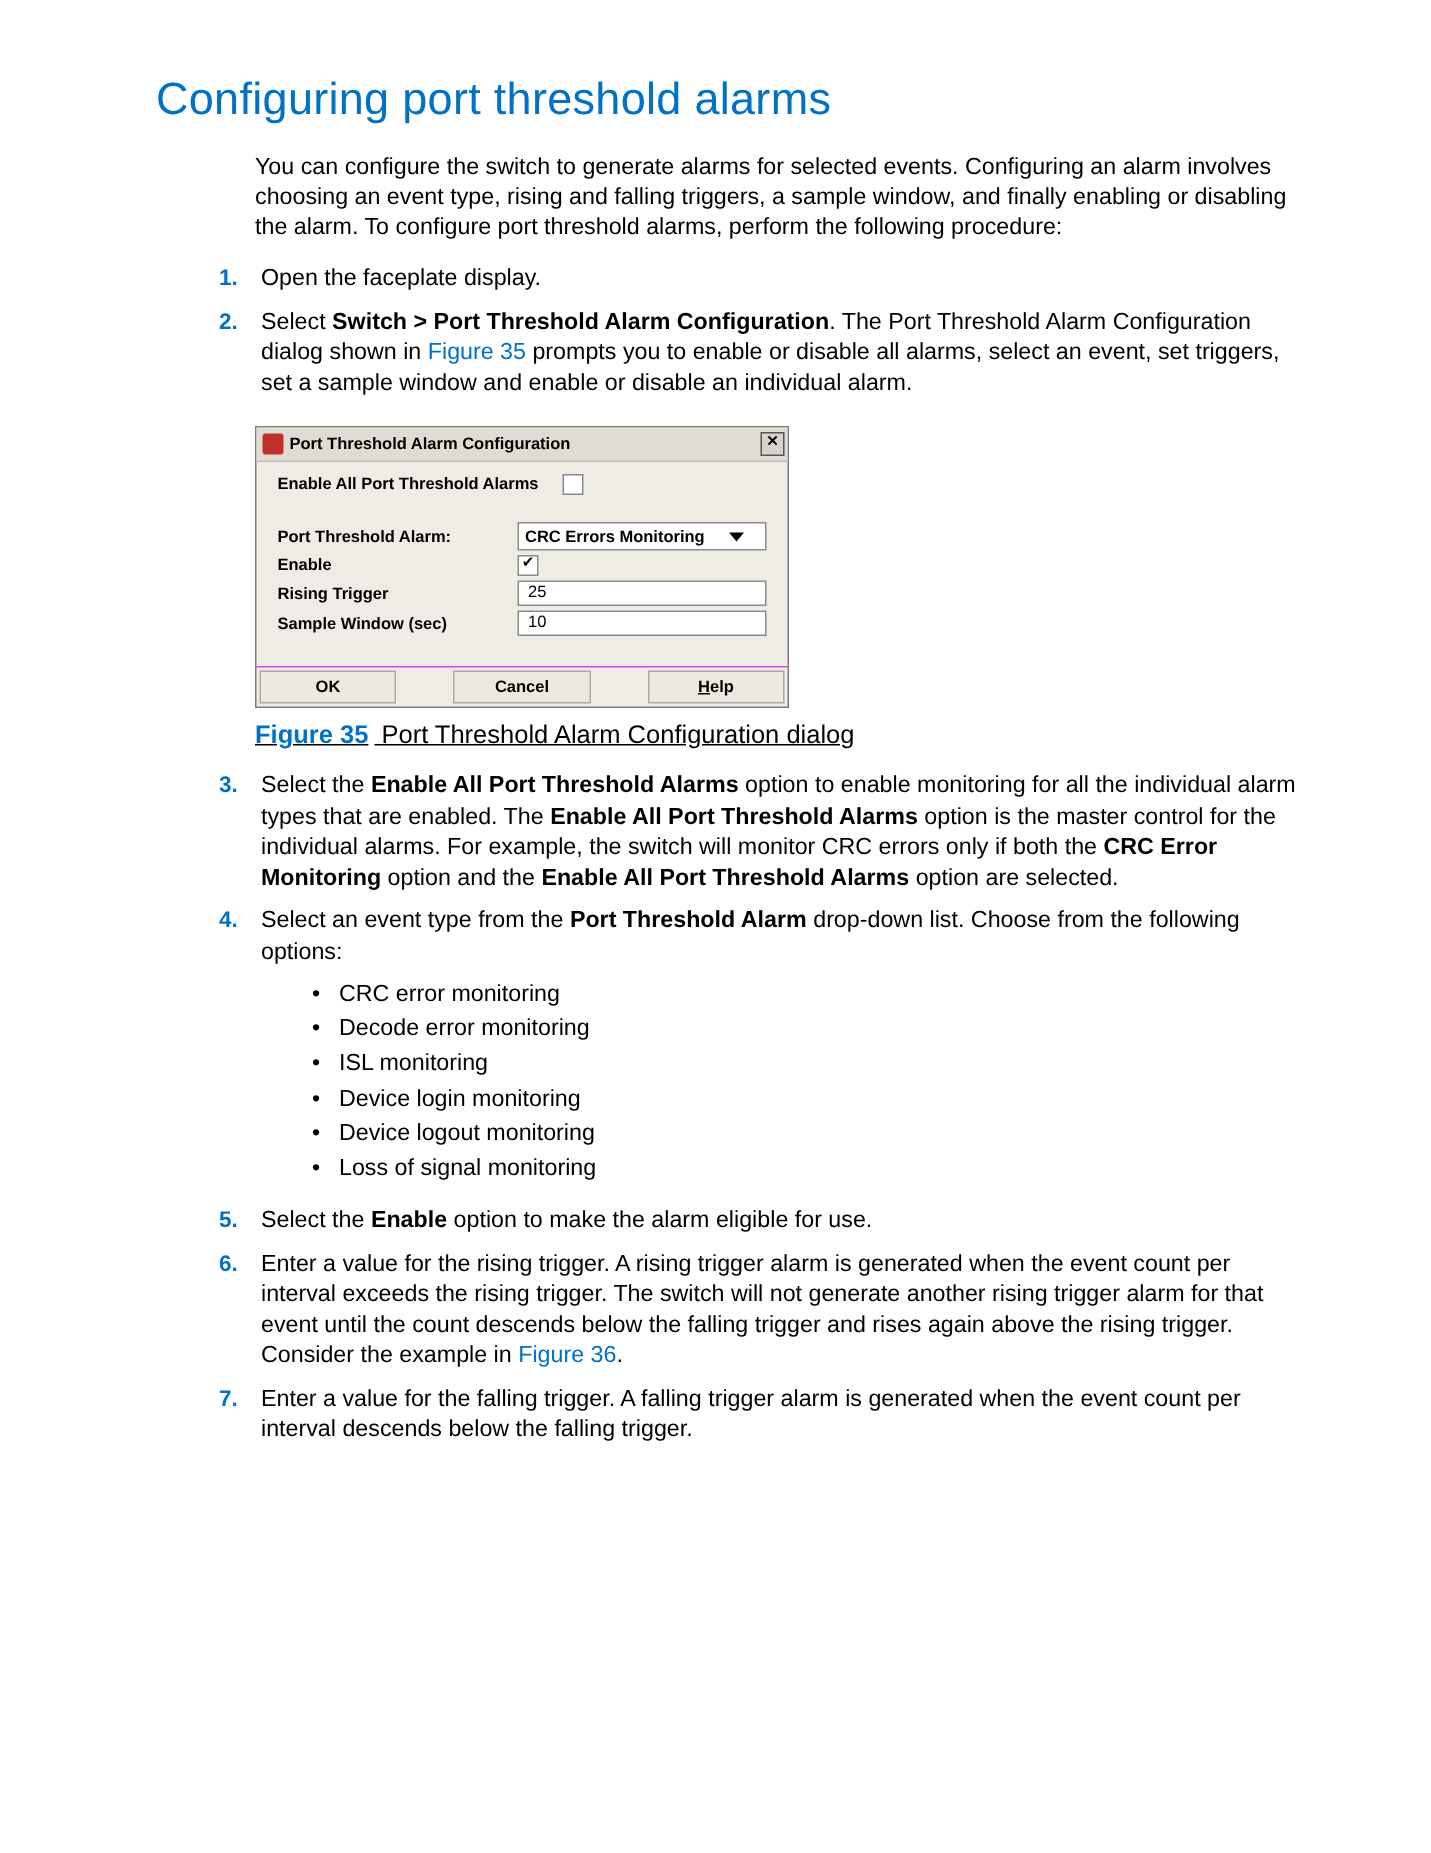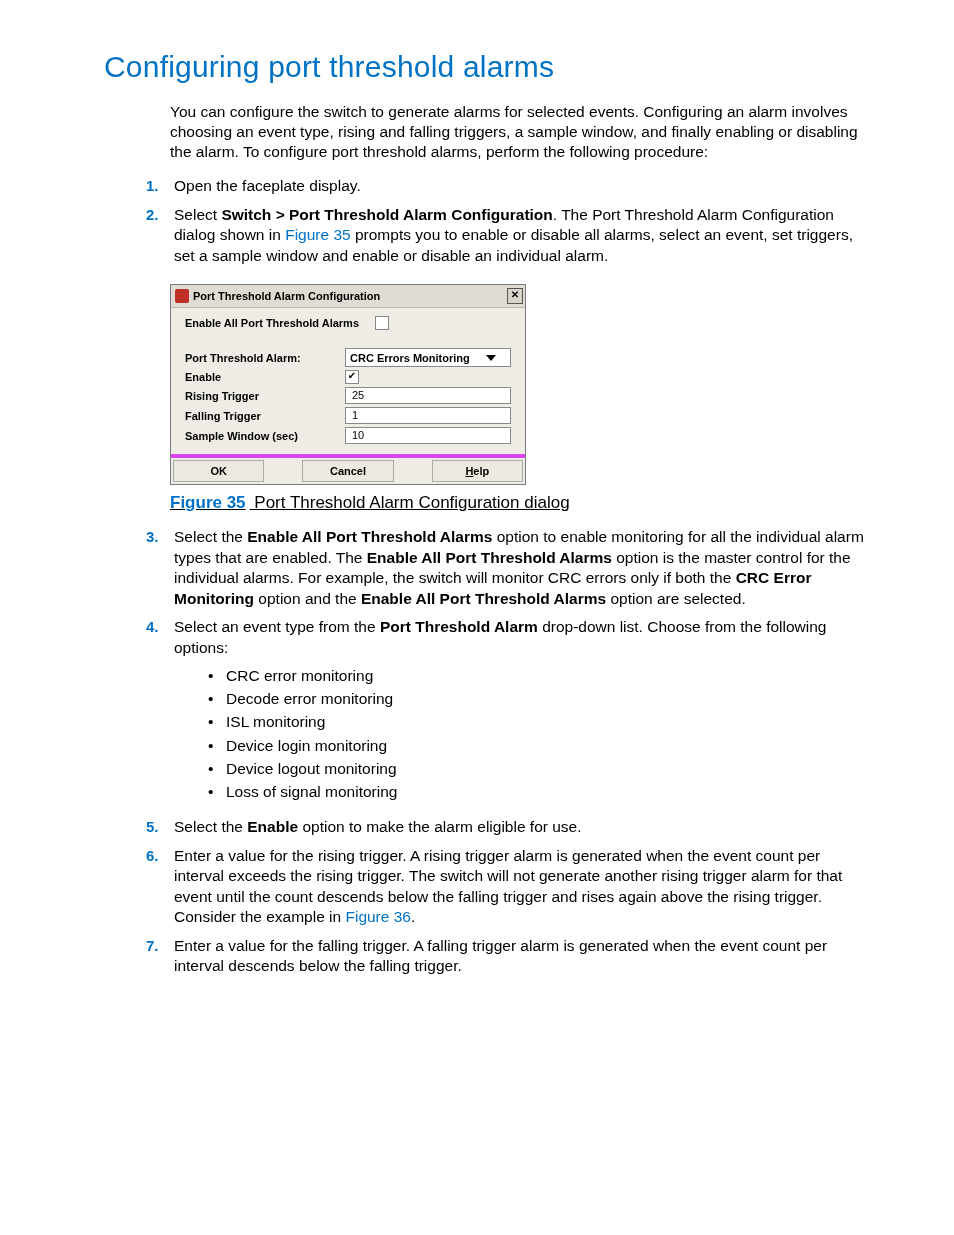--- a/index.html
+++ b/index.html
@@ -155,22 +155,22 @@
     flex: 1;
     height: 15px;
     border: 1px solid #888;
     background: #fff;
     padding: 0 6px;
     font-size: 11px;
     line-height: 15px;
   }
   .dlg-buttons {
     display: flex;
-    margin: 10px -14px -4px -14px;
-    border-top: 4px solid #d946ef;
+    margin: 20px -14px -4px -14px;
+    border-top: 1px solid #d946ef;
     gap: 34px;
   }
   .dlg-btn {
     flex: 1;
     text-align: center;
     padding: 4px 0;
     border: 1px solid #aaa;
     background: #ece9e1;
     font-weight: bold;
     font-size: 11px;
@@ -220,24 +220,20 @@
       </div>
       <div class="dlg-row">
         <span class="dlg-label">Enable</span>
         <span class="dlg-checkbox">✔</span>
       </div>
       <div class="dlg-row">
         <span class="dlg-label">Rising Trigger</span>
         <div class="dlg-input">25</div>
       </div>
       <div class="dlg-row">
-        <span class="dlg-label">Falling Trigger</span>
-        <div class="dlg-input">1</div>
-      </div>
-      <div class="dlg-row">
         <span class="dlg-label">Sample Window (sec)</span>
         <div class="dlg-input">10</div>
       </div>
       <div class="dlg-buttons">
         <div class="dlg-btn">OK</div>
         <div class="dlg-btn">Cancel</div>
         <div class="dlg-btn"><span class="underline">H</span><span>elp</span></div>
       </div>
     </div>
   </div>

